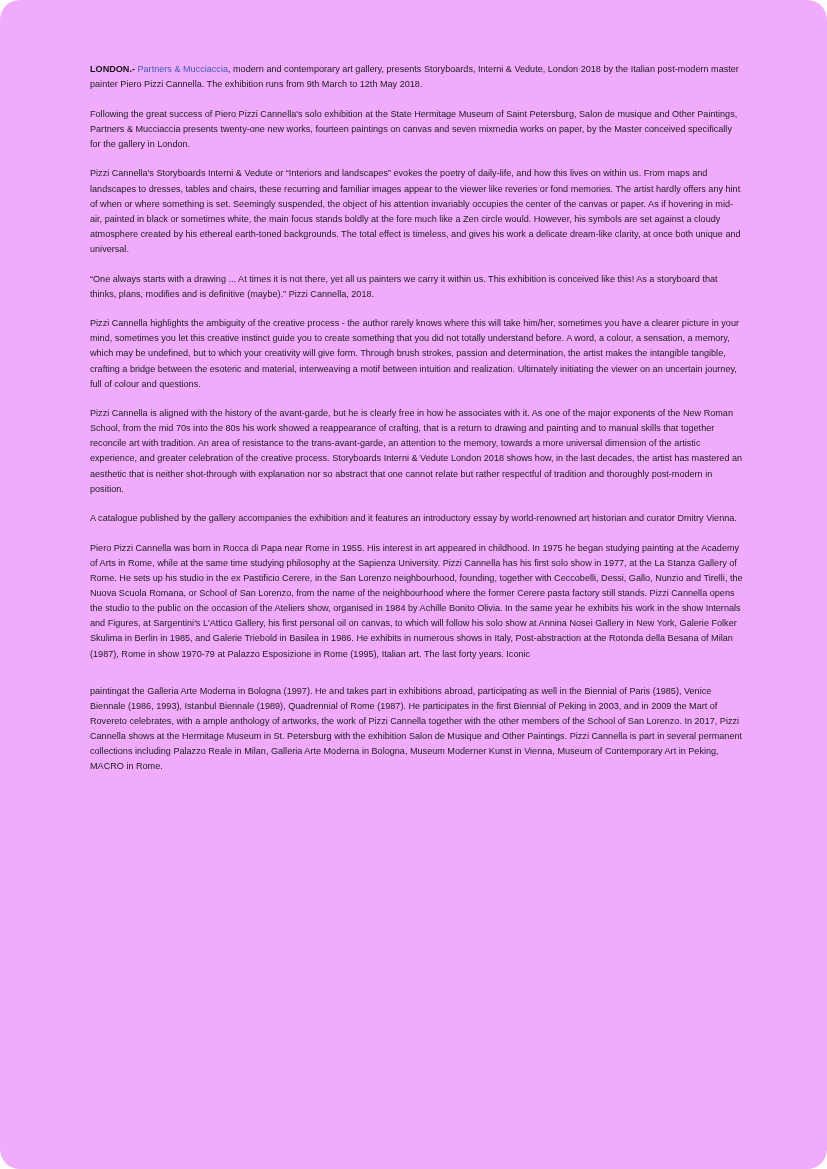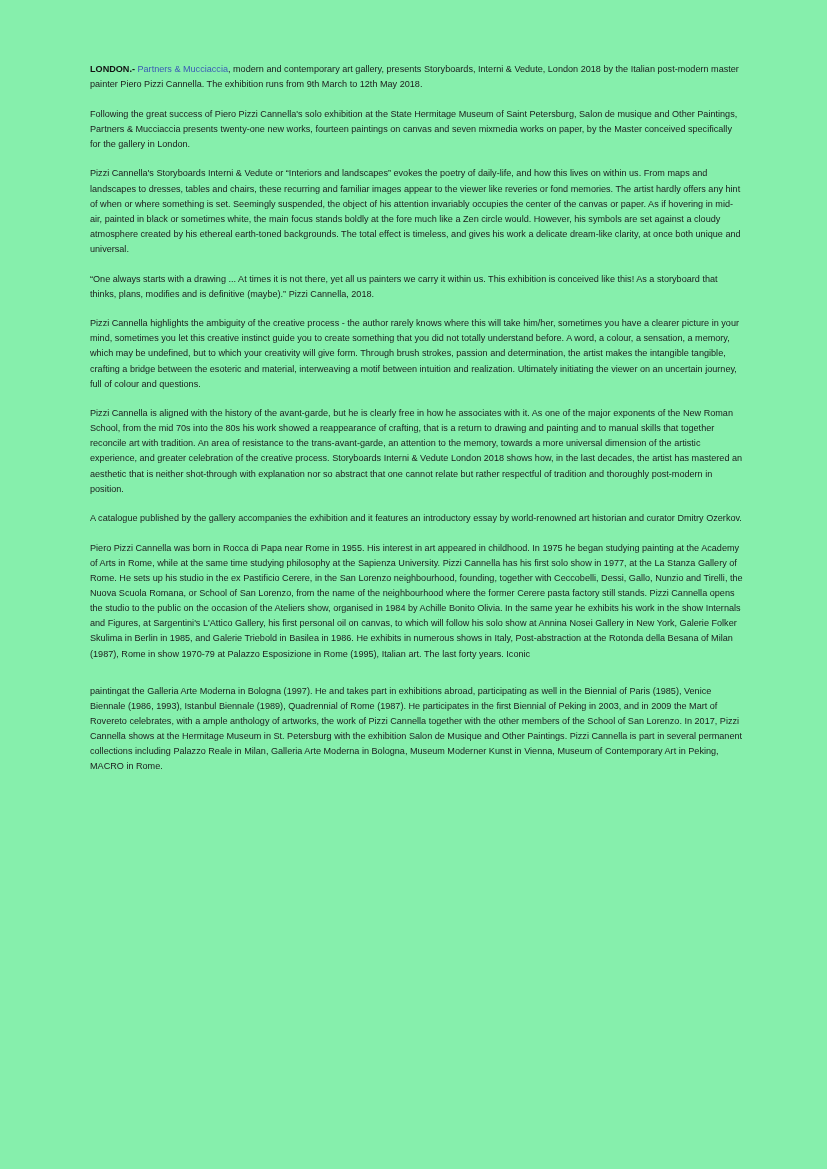--- a/index.html
+++ b/index.html
@@ -11,23 +11,24 @@
     width: 827px;
     height: 1169px;
     font-family: "Liberation Sans", sans-serif;
     color: #1a1a1a;
     -webkit-font-smoothing: antialiased;
   }
   .page {
     position: relative;
     width: 827px;
     height: 1169px;
-    background: #86efac;
+    background: #f0abfc;
     box-sizing: border-box;
     padding: 62px 82px 0 90px;
+    border-radius: 20px;
   }
   .doc-body {
     font-size: 9.1px;
     line-height: 15.1px;
     text-align: left;
     color: #1b1b1b;
   }
   .para {
     margin: 0 0 14.5px 0;
   }
@@ -66,21 +67,21 @@
     <p class="para">Following the great success of Piero Pizzi Cannella's solo exhibition at the State Hermitage Museum of Saint Petersburg, Salon de musique and Other Paintings, Partners &amp; Mucciaccia presents twenty-one new works, fourteen paintings on canvas and seven mixmedia works on paper, by the Master conceived specifically for the gallery in London.</p>
 
     <p class="para">Pizzi Cannella's Storyboards Interni &amp; Vedute or “Interiors and landscapes” evokes the poetry of daily-life, and how this lives on within us. From maps and landscapes to dresses, tables and chairs, these recurring and familiar images appear to the viewer like reveries or fond memories. The artist hardly offers any hint of when or where something is set. Seemingly suspended, the object of his attention invariably occupies the center of the canvas or paper. As if hovering in mid-air, painted in black or sometimes white, the main focus stands boldly at the fore much like a Zen circle would. However, his symbols are set against a cloudy atmosphere created by his ethereal earth-toned backgrounds. The total effect is timeless, and gives his work a delicate dream-like clarity, at once both unique and universal.</p>
 
     <p class="para quote-para">“One always starts with a drawing ... At times it is not there, yet all us painters we carry it within us. This exhibition is conceived like this! As a storyboard that thinks, plans, modifies and is definitive (maybe).” Pizzi Cannella, 2018.</p>
 
     <p class="para">Pizzi Cannella highlights the ambiguity of the creative process - the author rarely knows where this will take him/her, sometimes you have a clearer picture in your mind, sometimes you let this creative instinct guide you to create something that you did not totally understand before. A word, a colour, a sensation, a memory, which may be undefined, but to which your creativity will give form. Through brush strokes, passion and determination, the artist makes the intangible tangible, crafting a bridge between the esoteric and material, interweaving a motif between intuition and realization. Ultimately initiating the viewer on an uncertain journey, full of colour and questions.</p>
 
     <p class="para">Pizzi Cannella is aligned with the history of the avant-garde, but he is clearly free in how he associates with it. As one of the major exponents of the New Roman School, from the mid 70s into the 80s his work showed a reappearance of crafting, that is a return to drawing and painting and to manual skills that together reconcile art with tradition. An area of resistance to the trans-avant-garde, an attention to the memory, towards a more universal dimension of the artistic experience, and greater celebration of the creative process. Storyboards Interni &amp; Vedute London 2018 shows how, in the last decades, the artist has mastered an aesthetic that is neither shot-through with explanation nor so abstract that one cannot relate but rather respectful of tradition and thoroughly post-modern in position.</p>
 
-    <p class="para">A catalogue published by the gallery accompanies the exhibition and it features an introductory essay by world-renowned art historian and curator Dmitry Ozerkov.</p>
+    <p class="para">A catalogue published by the gallery accompanies the exhibition and it features an introductory essay by world-renowned art historian and curator Dmitry Vienna.</p>
 
     <p class="para block-bio">Piero Pizzi Cannella was born in Rocca di Papa near Rome in 1955. His interest in art appeared in childhood. In 1975 he began studying painting at the Academy of Arts in Rome, while at the same time studying philosophy at the Sapienza University. Pizzi Cannella has his first solo show in 1977, at the La Stanza Gallery of Rome. He sets up his studio in the ex Pastificio Cerere, in the San Lorenzo neighbourhood, founding, together with Ceccobelli, Dessi, Gallo, Nunzio and Tirelli, the Nuova Scuola Romana, or School of San Lorenzo, from the name of the neighbourhood where the former Cerere pasta factory still stands. Pizzi Cannella opens the studio to the public on the occasion of the Ateliers show, organised in 1984 by Achille Bonito Olivia. In the same year he exhibits his work in the show Internals and Figures, at Sargentini's L'Attico Gallery, his first personal oil on canvas, to which will follow his solo show at Annina Nosei Gallery in New York, Galerie Folker Skulima in Berlin in 1985, and Galerie Triebold in Basilea in 1986. He exhibits in numerous shows in Italy, Post-abstraction at the Rotonda della Besana of Milan (1987), Rome in show 1970-79 at Palazzo Esposizione in Rome (1995), Italian art. The last forty years. Iconic</p>
 
     <div class="spacer-gap"></div>
 
     <p class="para tail-para">paintingat the Galleria Arte Moderna in Bologna (1997). He and takes part in exhibitions abroad, participating as well in the Biennial of Paris (1985), Venice Biennale (1986, 1993), Istanbul Biennale (1989), Quadrennial of Rome (1987). He participates in the first Biennial of Peking in 2003, and in 2009 the Mart of Rovereto celebrates, with a ample anthology of artworks, the work of Pizzi Cannella together with the other members of the School of San Lorenzo. In 2017, Pizzi Cannella shows at the Hermitage Museum in St. Petersburg with the exhibition Salon de Musique and Other Paintings. Pizzi Cannella is part in several permanent collections including Palazzo Reale in Milan, Galleria Arte Moderna in Bologna, Museum Moderner Kunst in Vienna, Museum of Contemporary Art in Peking, MACRO in Rome.</p>
 
   </div>
 </div>
 

